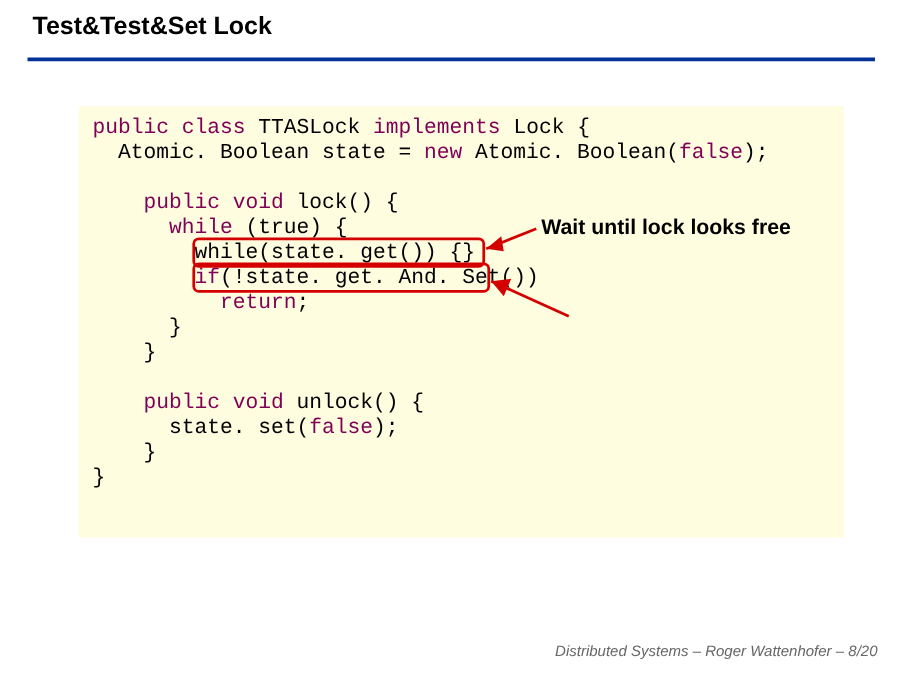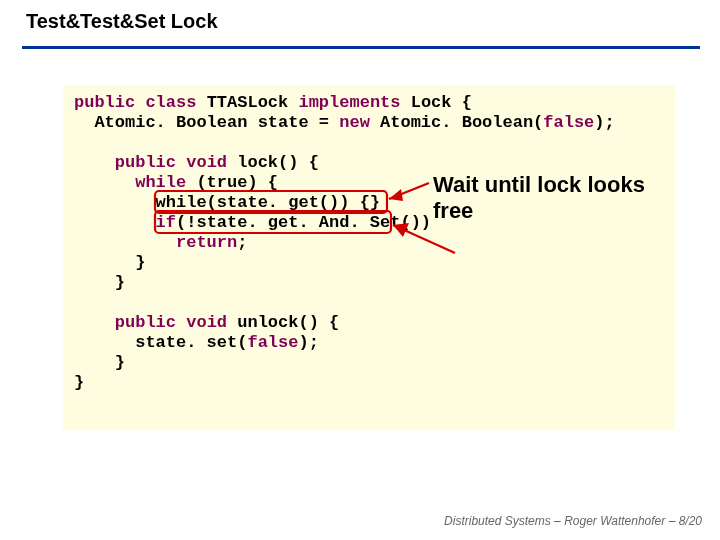--- a/index.html
+++ b/index.html
@@ -41,31 +41,31 @@
     height: 345px;
     background: #fffde0;
     box-sizing: border-box;
   }
   .code {
     position: absolute;
     left: 11px;
     top: 8px;
     font-family: "Courier New", monospace;
     font-size: 17px;
-    font-weight: 700;
+    font-weight: 400;
     line-height: 20px;
     white-space: pre;
     color: #000;
   }
   .kw   { color: #7f0055; }
   .lit  { color: #7f0055; }
 
   .note {
     position: absolute;
-    font-size: 22px;
+    font-size: 17px;
     font-weight: 700;
     color: #000;
     font-family: "Segoe UI", Arial, sans-serif;
   }
   .note1 { left: 370px; top: 87px; width: 230px; }
   .note2 { left: 396px; top: 159px; width: 230px; }
 
   .overlay {
     position: absolute;
     left: 0; top: 0;

